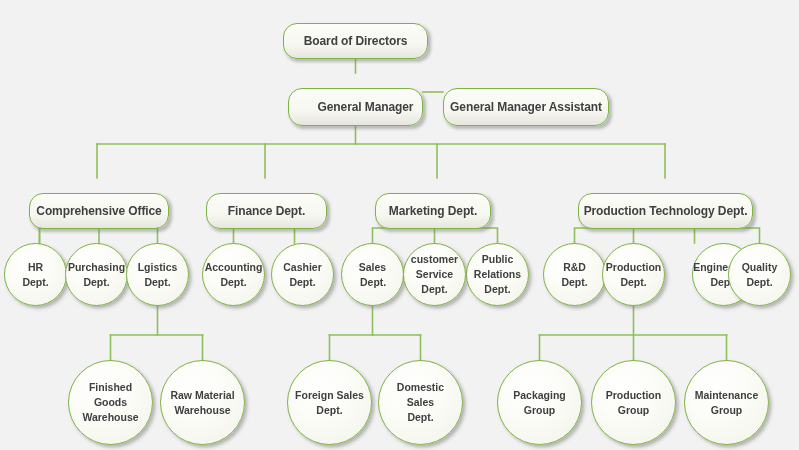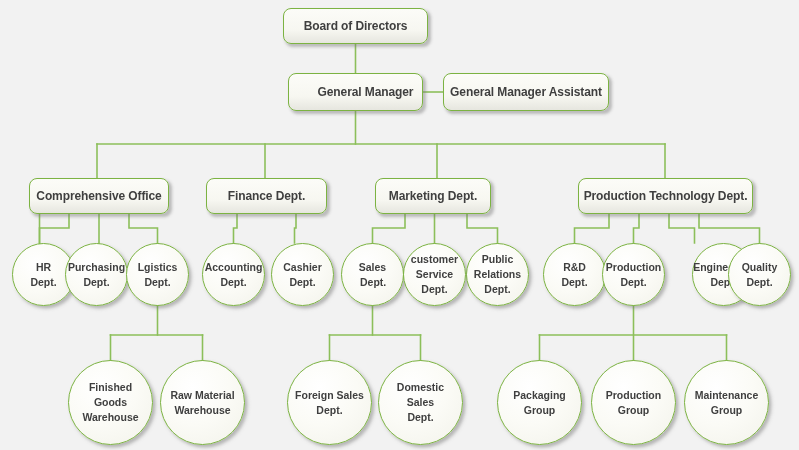--- a/index.html
+++ b/index.html
@@ -30,26 +30,27 @@
     display: flex;
     align-items: center;
     justify-content: center;
     text-align: center;
     color: #3f3f3f;
     background: #fafaf5;
     border: 1.6px solid #7cb342;
     z-index: 2;
   }
   .node-box {
-    border-radius: 8px;
+    border-radius: 14px;
     font-weight: bold;
     font-size: 12px;
     letter-spacing: -0.1px;
     box-shadow: 2.5px 2.5px 3px rgba(120,120,120,0.45);
     background: linear-gradient(180deg, #fcfcf8 0%, #f7f7f1 62%, #e6e6df 100%);
+    margin-top: 15px;
   }
   .node-circle {
     border-radius: 50%;
     font-weight: bold;
     font-size: 10.5px;
     line-height: 15px;
     box-shadow: 2.5px 2.5px 3.5px rgba(120,120,120,0.5);
     background: radial-gradient(circle at 38% 32%, #ffffff 0%, #fbfbf6 48%, #f2f2ea 100%);
   }
   .node-circle.big {
@@ -115,21 +116,21 @@
       </div>
       <div class="node node-box" style="left: 206px; top: 178px; width: 121px; height: 36px;">
         <span class="node-label">Finance Dept.</span>
       </div>
       <div class="node node-box" style="left: 375px; top: 178px; width: 116px; height: 36px;">
         <span class="node-label">Marketing Dept.</span>
       </div>
       <div class="node node-box" style="left: 578px; top: 178px; width: 175px; height: 36px;">
         <span class="node-label">Production Technology Dept.</span>
       </div>
-      <div class="node node-circle" style="left: 12px; top: 243px; width: 63px; height: 63px;">
+      <div class="node node-circle" style="left: 4px; top: 243px; width: 63px; height: 63px;">
         <span class="node-label">HR
 Dept.</span>
       </div>
       <div class="node node-circle" style="left: 65px; top: 243px; width: 63px; height: 63px;">
         <span class="node-label">Purchasing
 Dept.</span>
       </div>
       <div class="node node-circle" style="left: 126px; top: 243px; width: 63px; height: 63px;">
         <span class="node-label">Lgistics
 Dept.</span>

